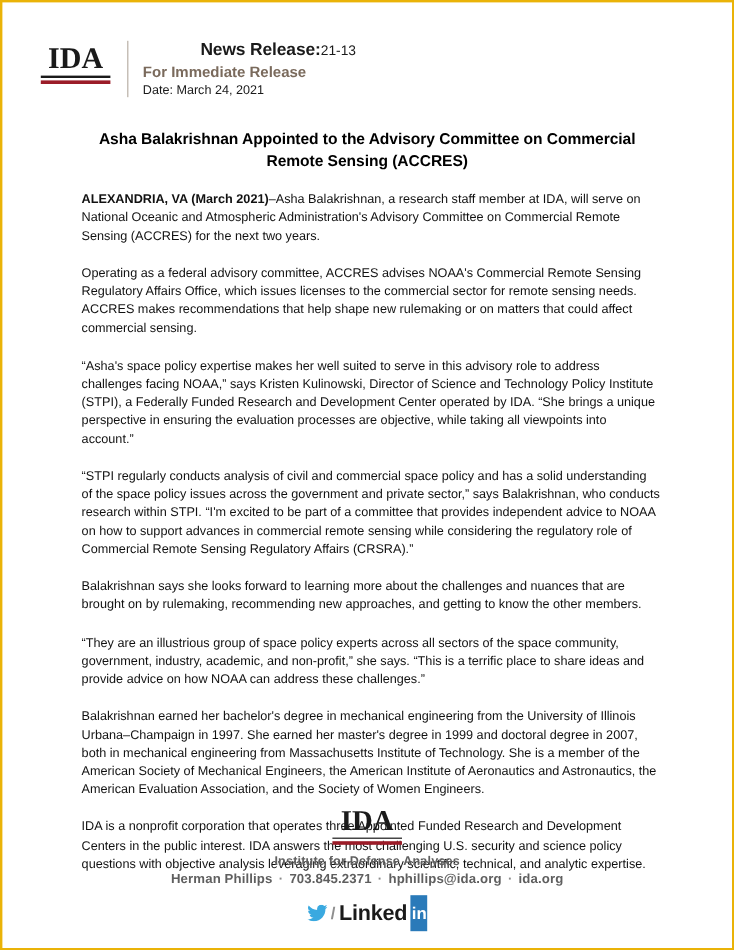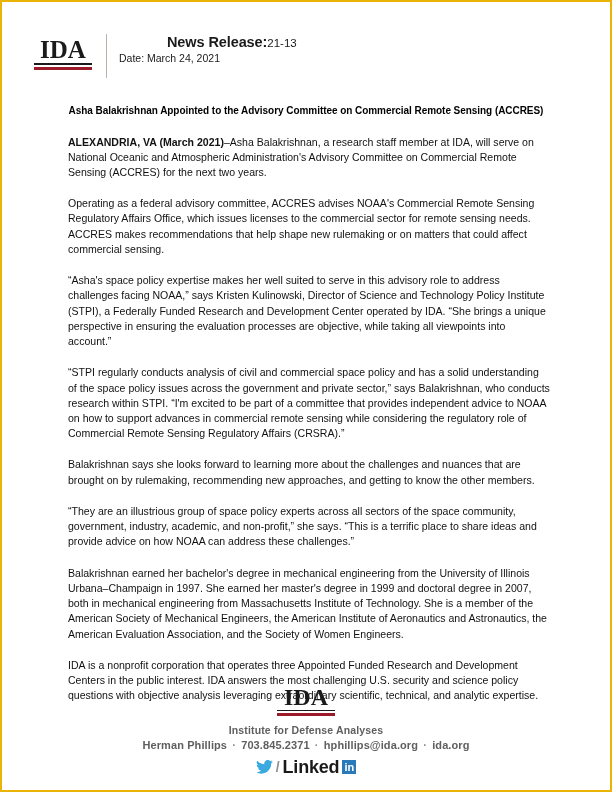--- a/index.html
+++ b/index.html
@@ -86,21 +86,21 @@
     font-size: 10.5px;
     color: #1a1a1a;
     line-height: 1.3;
     margin-top: 1px;
   }
 
   
   .title {
     margin: 24px 58px 0 58px;
     text-align: center;
-    font-size: 10px;
+    font-size: 13px;
     font-weight: bold;
     line-height: 1.35;
     color: #000000;
     letter-spacing: -0.05px;
   }
 
   
   .body-copy {
     margin: 17px 60px 0 66px;
   }
@@ -169,24 +169,24 @@
     font-weight: bold;
     color: #1a1a1a;
     letter-spacing: -0.2px;
     line-height: 1;
   }
   .social .in-badge {
     display: inline-flex;
     align-items: center;
     justify-content: center;
     width: 14px;
-    height: 14px;
+    height: 30px;
     background: #2a7ab9;
     color: #ffffff;
-    font-size: 11px;
+    font-size: 14px;
     font-weight: bold;
     line-height: 1;
     margin-left: 1px;
   }
 </style>
 </head>
 <body>
 
 <div class="page">
 
@@ -194,20 +194,21 @@
     <div class="logo-block">
       <div class="logo-word">IDA</div>
       <div class="logo-rule-top"></div>
       <div class="logo-rule-bottom"></div>
     </div>
     <div class="masthead-divider"></div>
     <div class="masthead-text">
       <div class="line-news">
         <b>News Release:</b><span class="rel-num">21-13</span>
       </div>
+      <div class="line-immediate">For Immediate Release</div>
       <div class="line-date">Date: March 24, 2021</div>
     </div>
   </div>
 
   <div class="title">Asha Balakrishnan Appointed to the Advisory Committee on Commercial Remote Sensing (ACCRES)</div>
 
   <div class="body-copy">
     <p><b>ALEXANDRIA, VA (March 2021)</b><span>–Asha Balakrishnan, a research staff member at IDA, will serve on National Oceanic and Atmospheric Administration's Advisory Committee on Commercial Remote Sensing (ACCRES) for the next two years.</span></p>
     <p>Operating as a federal advisory committee, ACCRES advises NOAA's Commercial Remote Sensing Regulatory Affairs Office, which issues licenses to the commercial sector for remote sensing needs. ACCRES makes recommendations that help shape new rulemaking or on matters that could affect commercial sensing.</p>
     <p>“Asha's space policy expertise makes her well suited to serve in this advisory role to address challenges facing NOAA,” says Kristen Kulinowski, Director of Science and Technology Policy Institute (STPI), a Federally Funded Research and Development Center operated by IDA. “She brings a unique perspective in ensuring the evaluation processes are objective, while taking all viewpoints into account.”</p>

